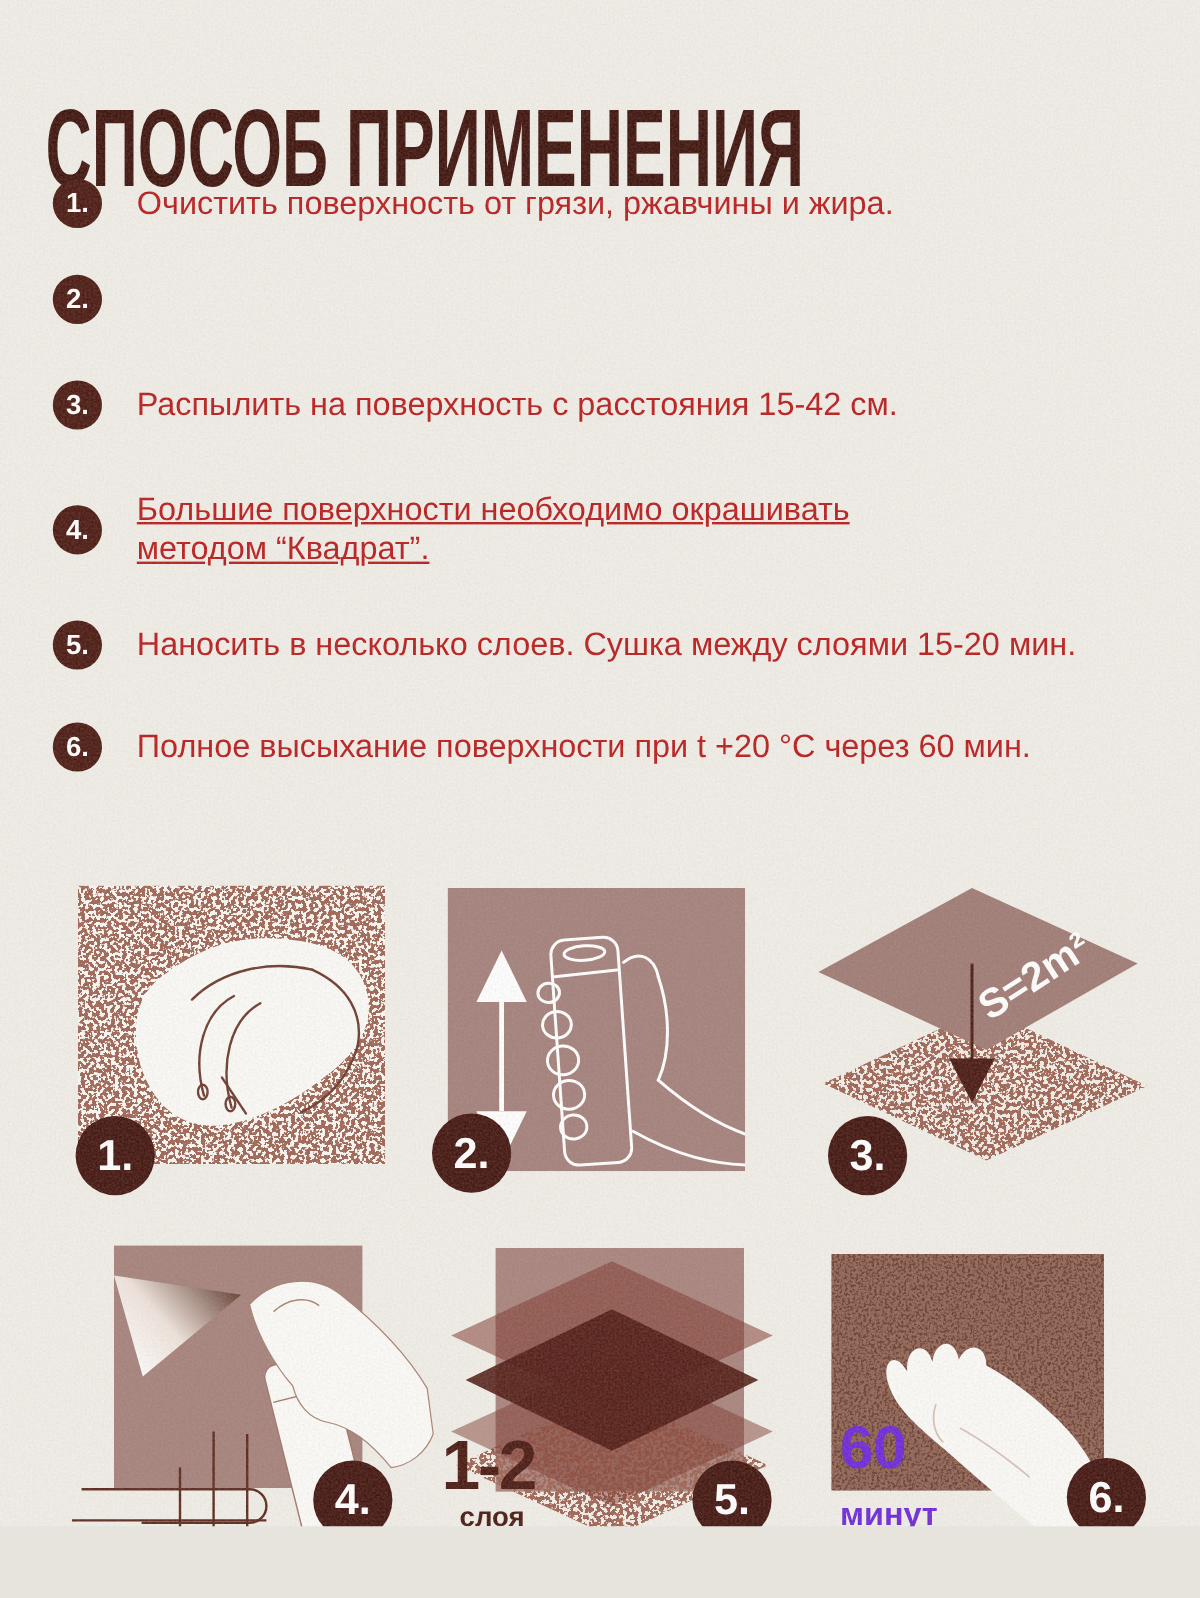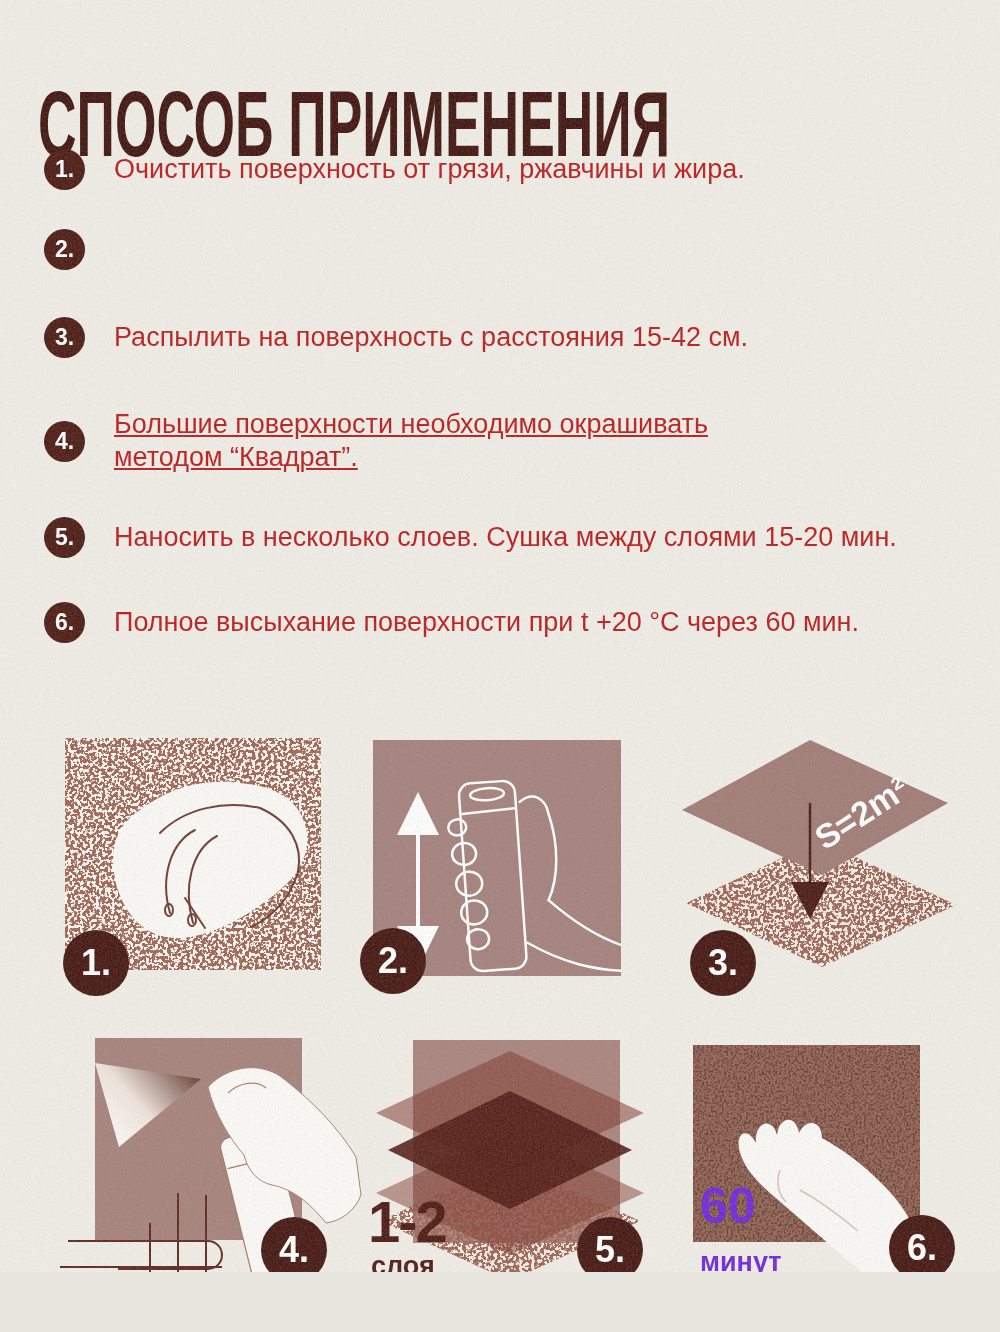--- a/index.html
+++ b/index.html
@@ -50,21 +50,21 @@
   #panel1 .pbadge{left:-2px;top:192px;}
   #panel2 .pbadge{left:-13px;top:188px;}
   #panel3 .pbadge{left:20px;top:195px;}
   #panel4 .pbadge{left:201px;top:182px;}
   #panel5 .pbadge{left:217px;top:182px;}
   #panel6 .pbadge{left:209px;top:175px;}
   .panel svg{display:block;}
   
   .layers-label{position:absolute;left:8px;top:158px;color:#4a1a12;z-index:3;}
   .layers-big{font-size:58px;font-weight:bold;line-height:1;letter-spacing:-2px;}
-  .layers-small{font-size:27px;font-weight:bold;line-height:1;margin-top:2px;margin-left:3px;}
+  .layers-small{font-size:23px;font-weight:bold;line-height:1;margin-top:2px;margin-left:15px;}
   .time-label{position:absolute;left:20px;top:141px;color:#6d28d9;z-index:3;}
   .time-big{font-size:50px;font-weight:bold;line-height:1;}
   .time-small{font-size:27px;font-weight:bold;line-height:1;margin-top:18px;}
 </style>
 </head>
 <body>
 
 <div class="canvas">
 
   <svg width="0" height="0" style="position:absolute" aria-hidden="true">

